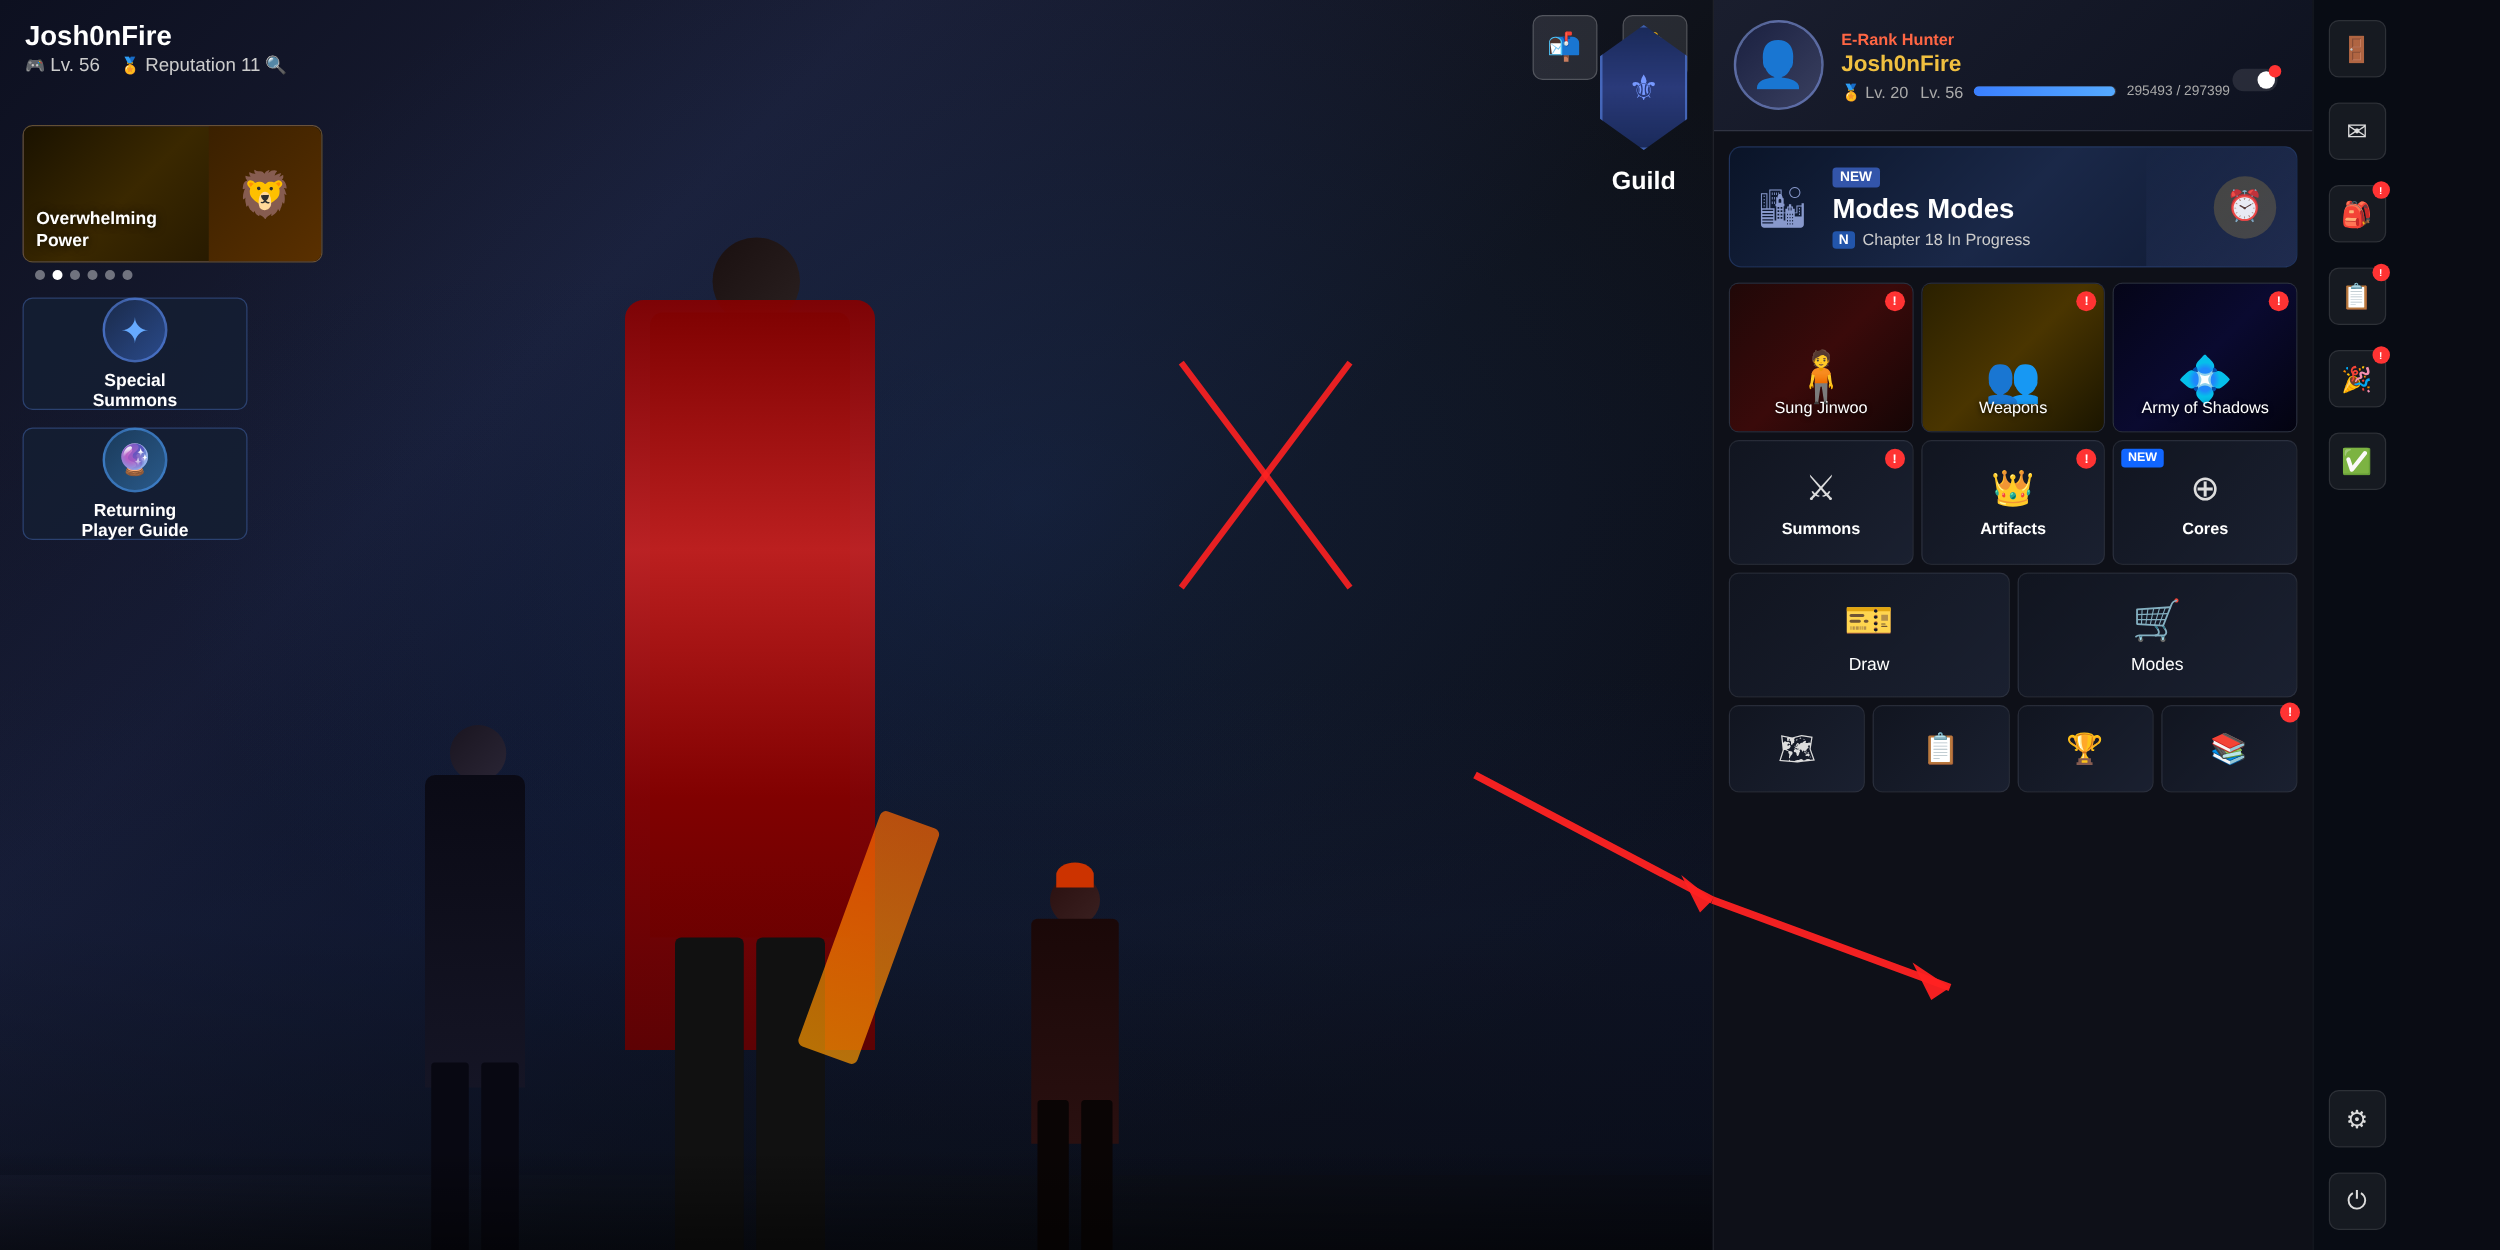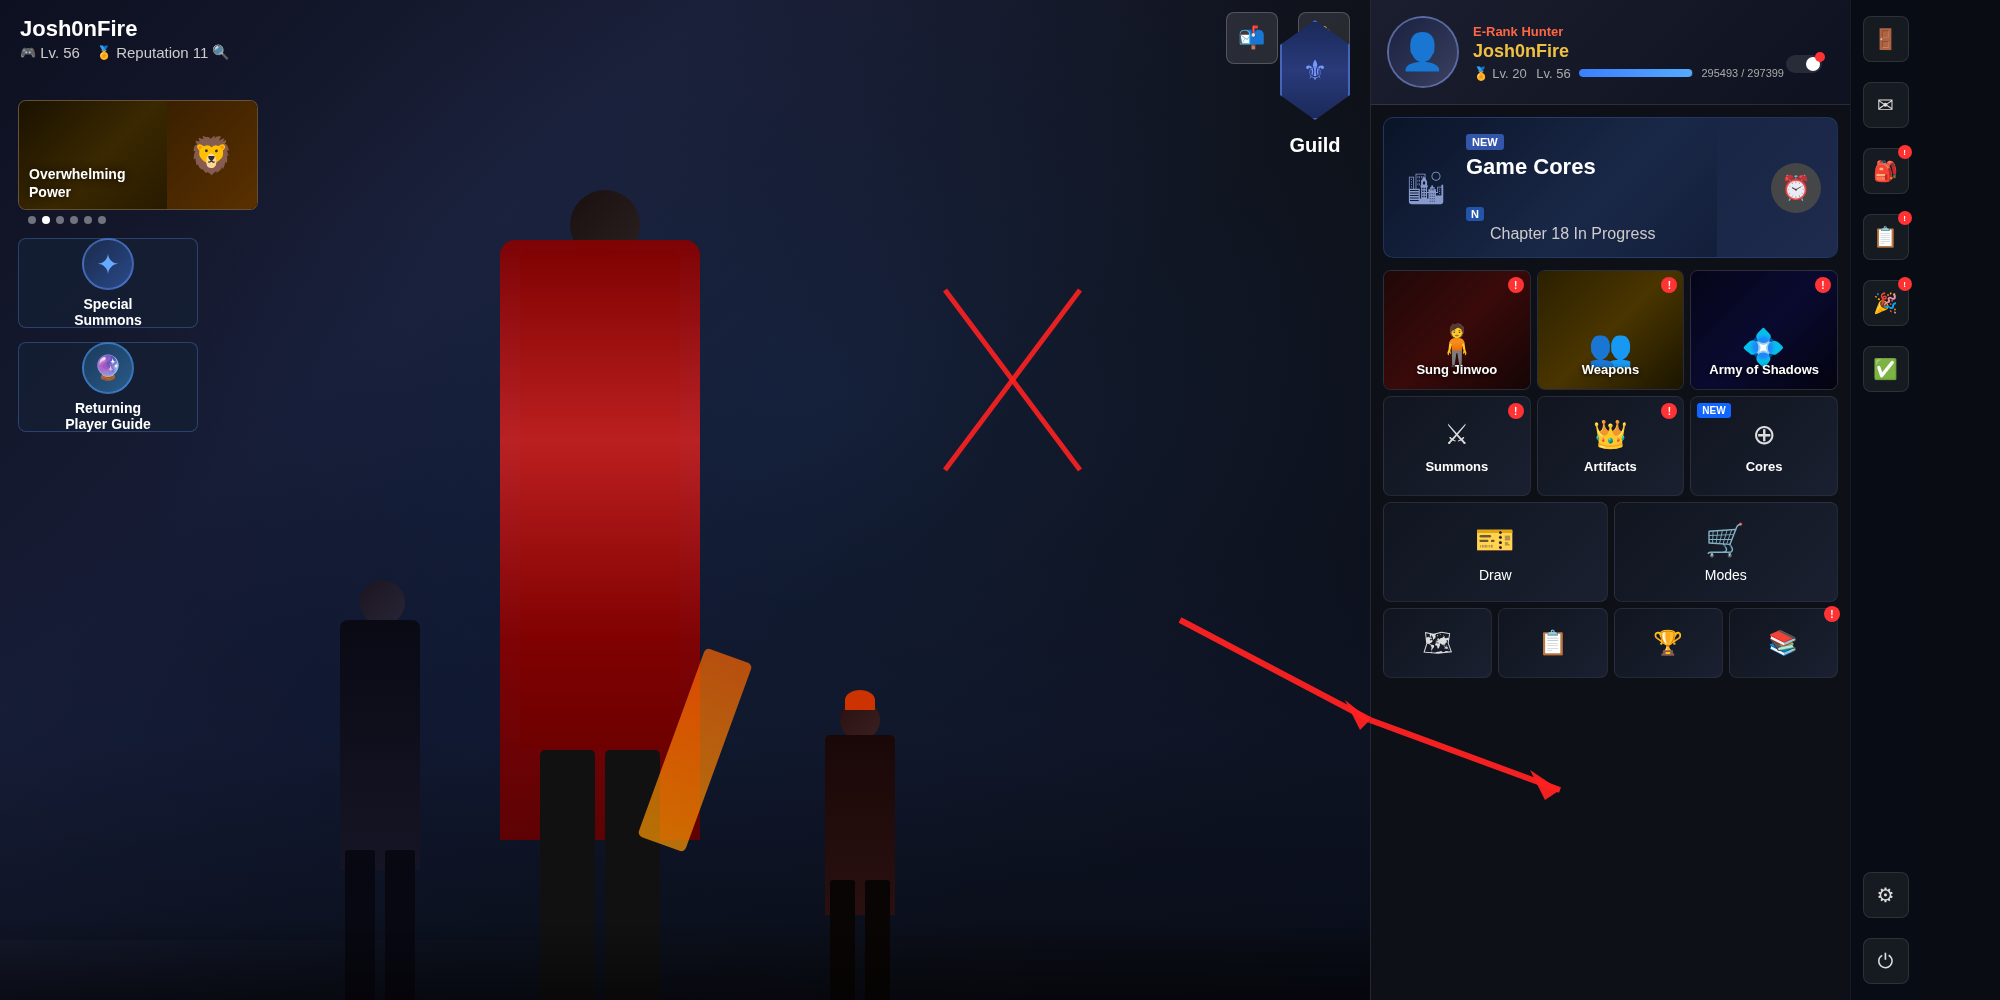--- a/index.html
+++ b/index.html
@@ -378,22 +378,21 @@
       background: #2255aa;
       color: #fff;
       font-size: 11px;
       font-weight: bold;
       padding: 1px 5px;
       border-radius: 3px;
     }
 
     .game-modes-chapter {
       color: #ccc;
-      font-size: 16px;
-      margin-top: 41px;
+      font-size: 13px;
     }
 
     .game-modes-bg-art {
       position: absolute;
       right: 0;
       top: 0;
       width: 120px;
       height: 100%;
       background: linear-gradient(135deg, transparent, rgba(100,120,200,0.2));
     }
@@ -434,21 +433,21 @@
       background: linear-gradient(135deg, #1a1000 0%, #3a2800 50%, #201500 100%);
     }
 
     .army-shadows-art {
       background: linear-gradient(135deg, #050518 0%, #0a0a30 50%, #050510 100%);
     }
 
     .menu-item-label {
       color: #fff;
       font-size: 13px;
-      font-weight: bold;
+      font-weight: normal;
       text-align: center;
       position: relative;
       z-index: 2;
       text-shadow: 0 1px 4px rgba(0,0,0,0.9);
     }
 
     .menu-item-notif {
       position: absolute;
       top: 6px;
       right: 6px;
@@ -794,21 +793,21 @@
     </div>
   </div>
 
   <div class="game-modes-banner">
     <div class="game-modes-inner">
       <div class="game-modes-icon">🏙</div>
       <div class="game-modes-text">
         <div class="game-modes-new">
           <span class="new-badge">NEW</span>
         </div>
-        <div class="game-modes-title">Game Cores</div>
+        <div class="game-modes-title">Modes Modes</div>
         <div class="game-modes-sub">
           <span class="n-badge">N</span>
           <span class="game-modes-chapter">Chapter 18 In Progress</span>
         </div>
       </div>
       <div style="width:50px;height:50px;background:rgba(255,200,50,0.2);border-radius:50%;display:flex;align-items:center;justify-content:center;font-size:24px;">⏰</div>
     </div>
     <div class="game-modes-bg-art"></div>
   </div>
 

